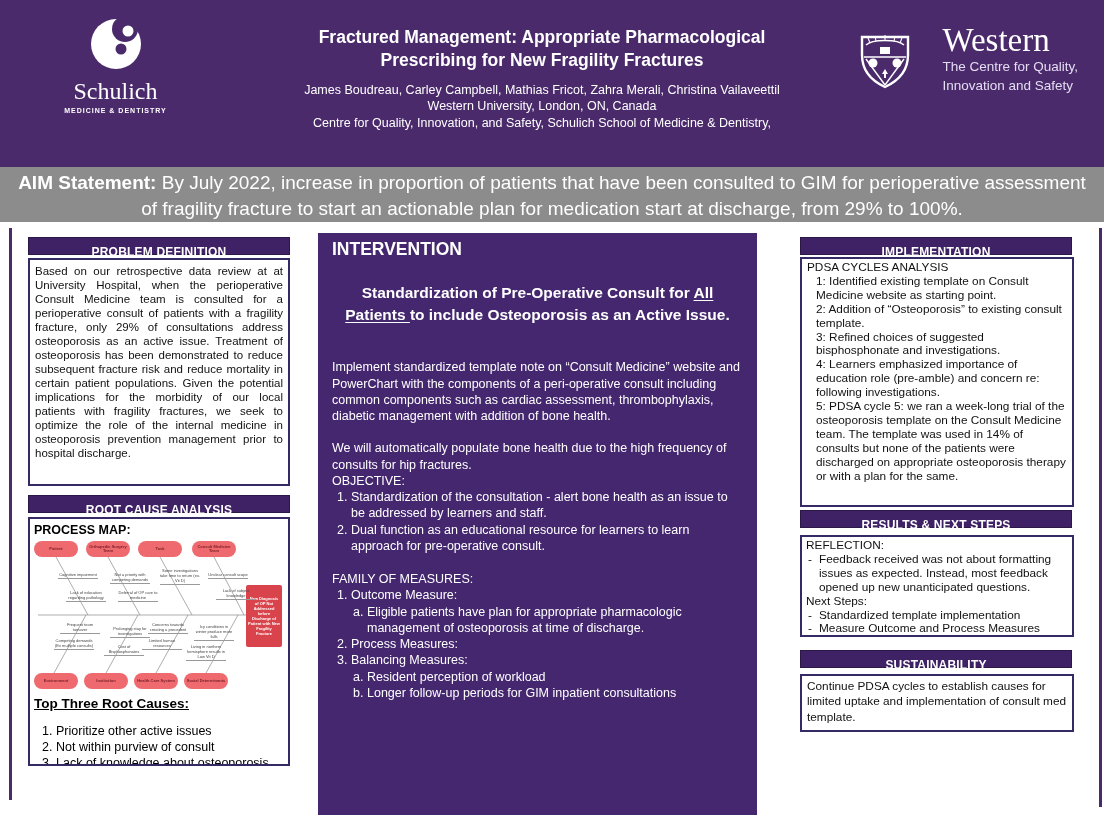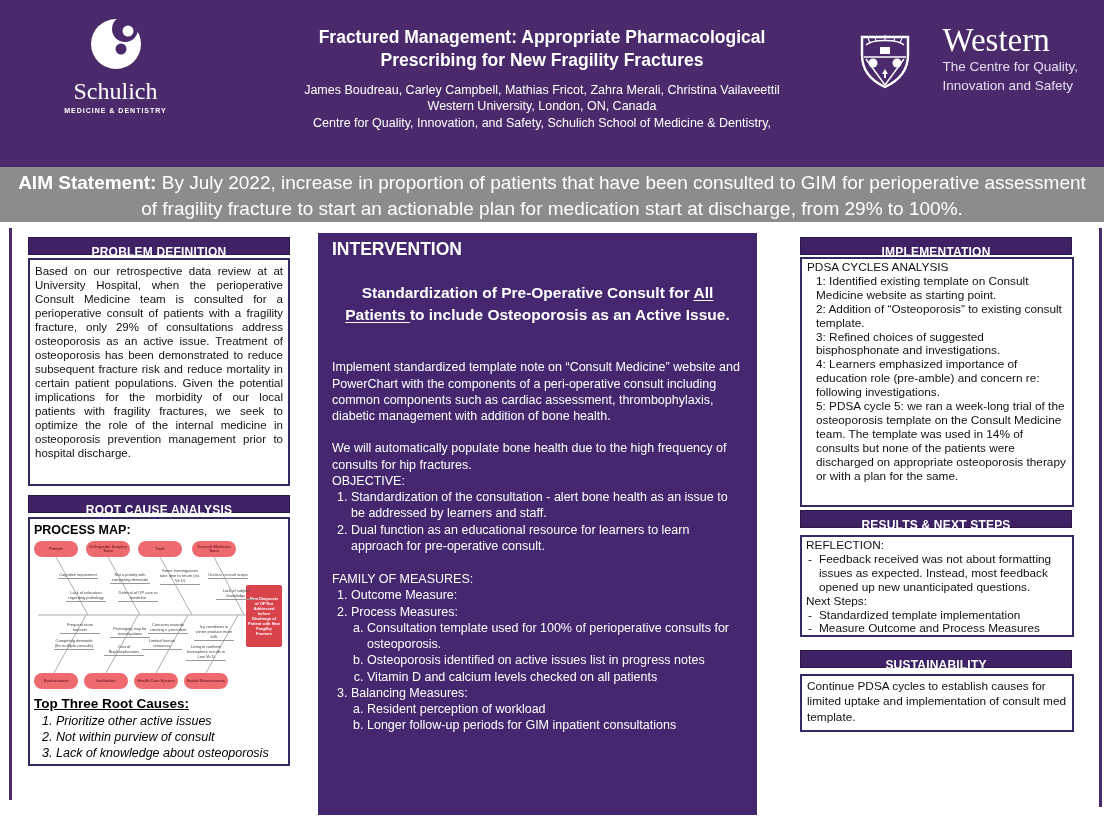--- a/index.html
+++ b/index.html
@@ -50,21 +50,21 @@
   .fb-lines{position:absolute;inset:0;}
   .fb-pill{position:absolute;width:44px;height:16px;background:var(--pill-red);border-radius:8px;
            color:var(--pill-text);font-size:4px;font-weight:bold;display:flex;align-items:center;
            justify-content:center;text-align:center;line-height:1.1;padding:1px;}
   .fb-cause{position:absolute;width:40px;font-size:4px;line-height:1.2;color:#444;text-align:center;
             border-bottom:.6px solid #999;padding-bottom:.5px;}
   .fb-effect{position:absolute;left:212px;top:46px;width:36px;height:62px;background:var(--effect-red);
              border-radius:2px;color:#fff;font-size:4px;font-weight:bold;text-align:center;
              display:flex;align-items:center;justify-content:center;padding:2px;line-height:1.25;}
   .ttrc{font-size:13.5px;font-weight:600;text-decoration:underline;margin-top:5px;color:#000;}
-  .ttrc-list{font-size:12.5px;line-height:1.28;padding-left:22px;margin-top:2px;color:#000;font-style:italic;}
+  .ttrc-list{font-size:12.5px;line-height:1.28;padding-left:22px;margin-top:12px;color:#000;}
 
   
   .col-mid{position:absolute;left:318px;top:233px;width:439px;height:582px;background:var(--panel-purple);
            color:#fff;padding:6px 14px;}
   .col-mid h2{font-size:17.5px;font-weight:bold;}
   .mid-sub{font-size:15.5px;font-weight:bold;text-align:center;line-height:1.4;margin-top:22px;padding:0 6px;}
   .mid-sub .u{text-decoration:underline;text-underline-offset:2px;}
   .mid-body{font-size:12.5px;line-height:1.3;}
   .col-mid p.para1{margin-top:34px;}
   .col-mid p.para2{margin-top:16px;}
@@ -215,26 +215,24 @@
       <p class="para1">Implement standardized template note on “Consult Medicine” website and PowerChart with the components of a peri-operative consult including common components such as cardiac assessment, thrombophylaxis, diabetic management with addition of bone health.</p>
       <p class="para2">We will automatically populate bone health due to the high frequency of consults for hip fractures.</p>
       <div class="mid-label">OBJECTIVE:</div>
       <ol class="mid-ol">
 
       <li>Standardization of the consultation - alert bone health as an issue to be addressed by learners and staff.</li>
           <li>Dual function as an educational resource for learners to learn approach for pre-operative consult.</li>
         </ol>
       <div class="mid-label fom">FAMILY OF MEASURES:</div>
       <ol class="mid-ol measures-ol" id="measures">
-          <li><span>Outcome Measure:</span></li>
-          <li><span>Process Measures:</span><ol>
-              <li>Consultation template used for 100% of perioperative consults for osteoporosis.</li>
-              <li>Osteoporosis identified on active issues list in progress notes</li>
-              <li>Vitamin D and calcium levels checked on all patients</li>
+          <li><span>Outcome Measure:</span><ol>
+              <li>Eligible patients have plan for appropriate pharmacologic management of osteoporosis at time of discharge.</li>
             </ol></li>
+          <li><span>Process Measures:</span></li>
           <li><span>Balancing Measures:</span><ol>
               <li>Resident perception of workload</li>
               <li>Longer follow-up periods for GIM inpatient consultations</li>
             </ol></li>
         </ol>
     </div>
   </section>
 
   <section class="col-right">
     <div class="sechead">IMPLEMENTATION</div>

